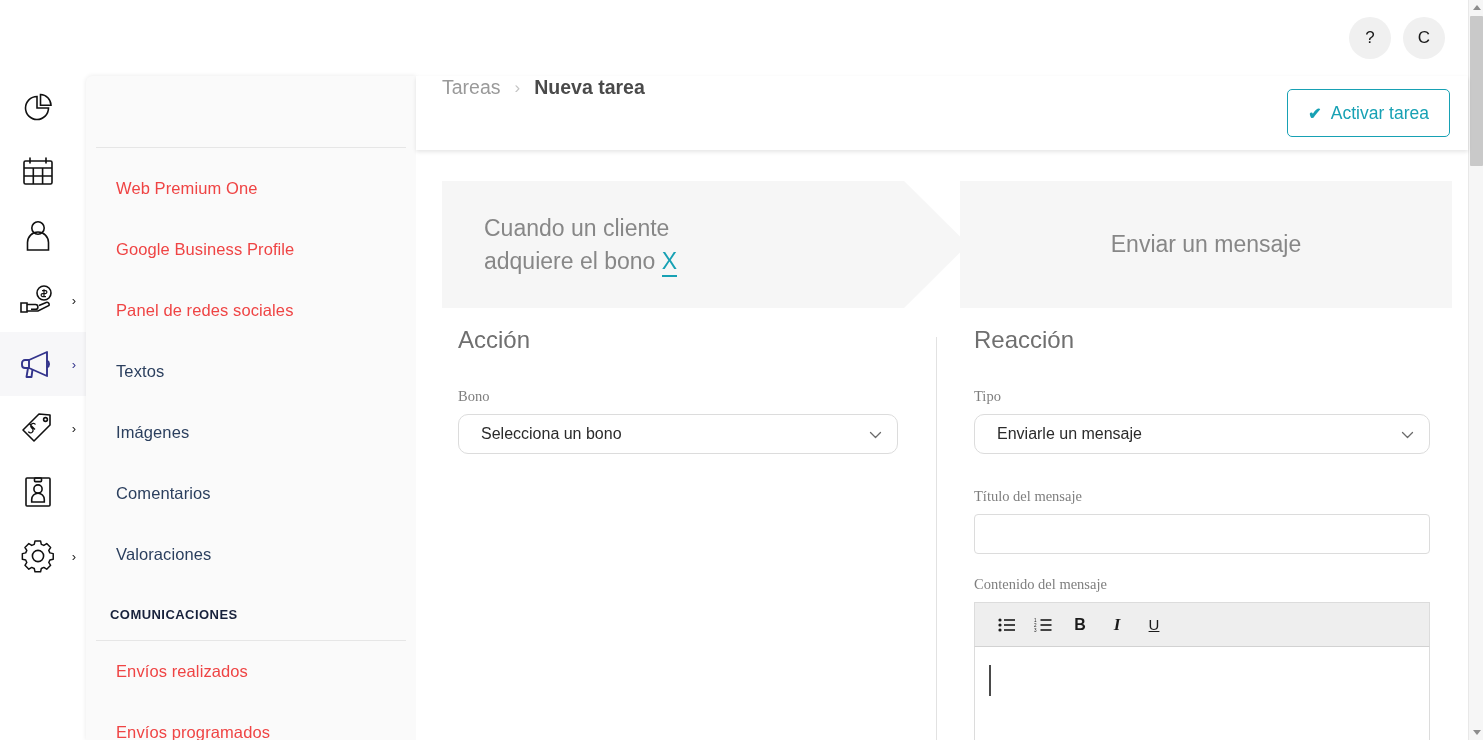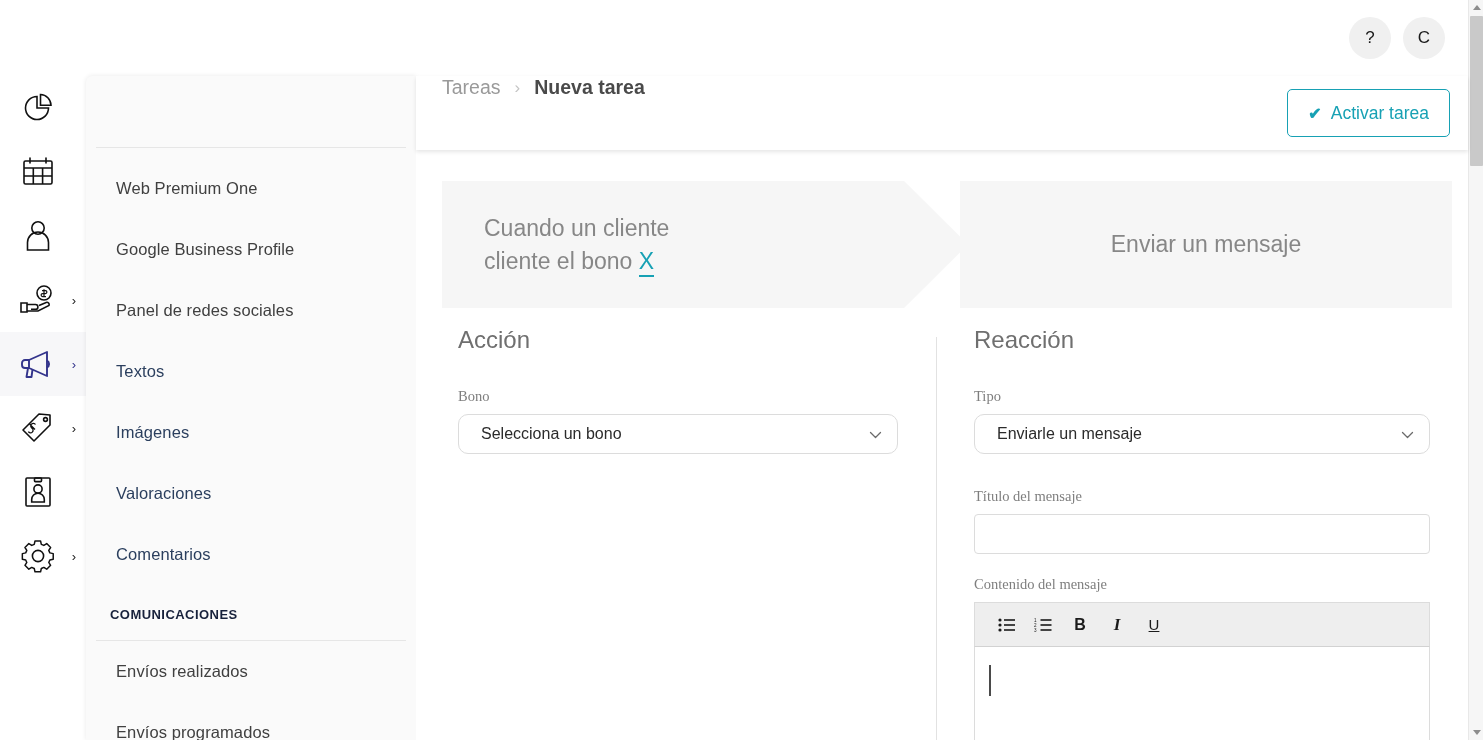--- a/index.html
+++ b/index.html
@@ -76,21 +76,21 @@
     border-top-left-radius: 6px;
     box-shadow: 0 0 5px rgba(0,0,0,0.09);
   }
   .panel-divider {
     height: 1px; background: #e6e6e6; margin: 0 10px;
   }
   .panel-top-space { height: 71px; }
   .panel-list { padding-top: 10px; }
   .panel-item {
     height: 61px; display: flex; align-items: center;
-    padding-left: 30px; font-size: 16.5px; color: #404040;
+    padding-left: 30px; font-size: 16.5px; color: #ef4444;
     cursor: pointer; letter-spacing: 0.1px;
   }
   .panel-item.muted { color: #2b3f5e; }
   .panel-section {
     padding: 22px 0 18px 24px;
     font-size: 13px; font-weight: bold; color: #17213b;
     letter-spacing: 0.45px;
   }
 
   
@@ -315,22 +315,22 @@
 
   <div class="panel">
     <div class="panel-top-space"></div>
     <div class="panel-divider"></div>
     <div class="panel-list">
       <div class="panel-item">Web Premium One</div>
       <div class="panel-item">Google Business Profile</div>
       <div class="panel-item">Panel de redes sociales</div>
       <div class="panel-item muted">Textos</div>
       <div class="panel-item muted">Imágenes</div>
+      <div class="panel-item muted">Comentarios</div>
       <div class="panel-item muted">Valoraciones</div>
-      <div class="panel-item muted">Comentarios</div>
     </div>
     <div class="panel-section">COMUNICACIONES</div>
     <div class="panel-divider"></div>
     <div>
       <div class="panel-item">Envíos realizados</div>
       <div class="panel-item">Envíos programados</div>
     </div>
   </div>
 
   <div class="main">
@@ -344,21 +344,21 @@
       <button class="activate-btn">
         <span class="activate-check">✔</span>
         <span>Activar tarea</span>
       </button>
     </div>
 
     <div class="flow">
       <div class="flow-step flow-step-1">
         <div class="flow-title">
           <span>Cuando un cliente</span><br>
-          <span>cliente el bono </span><span class="flow-token">X</span>
+          <span>adquiere el bono </span><span class="flow-token">X</span>
         </div>
       </div>
 
       <div class="arrow-a">
         <svg width="64" height="127" viewBox="0 0 64 127" preserveAspectRatio="none">
           <polygon points="0,0 64,63.5 0,127" fill="#f6f6f6"></polygon>
         </svg>
       </div>
       <div class="arrow-b">
         <svg width="64" height="127" viewBox="0 0 64 127" preserveAspectRatio="none">

